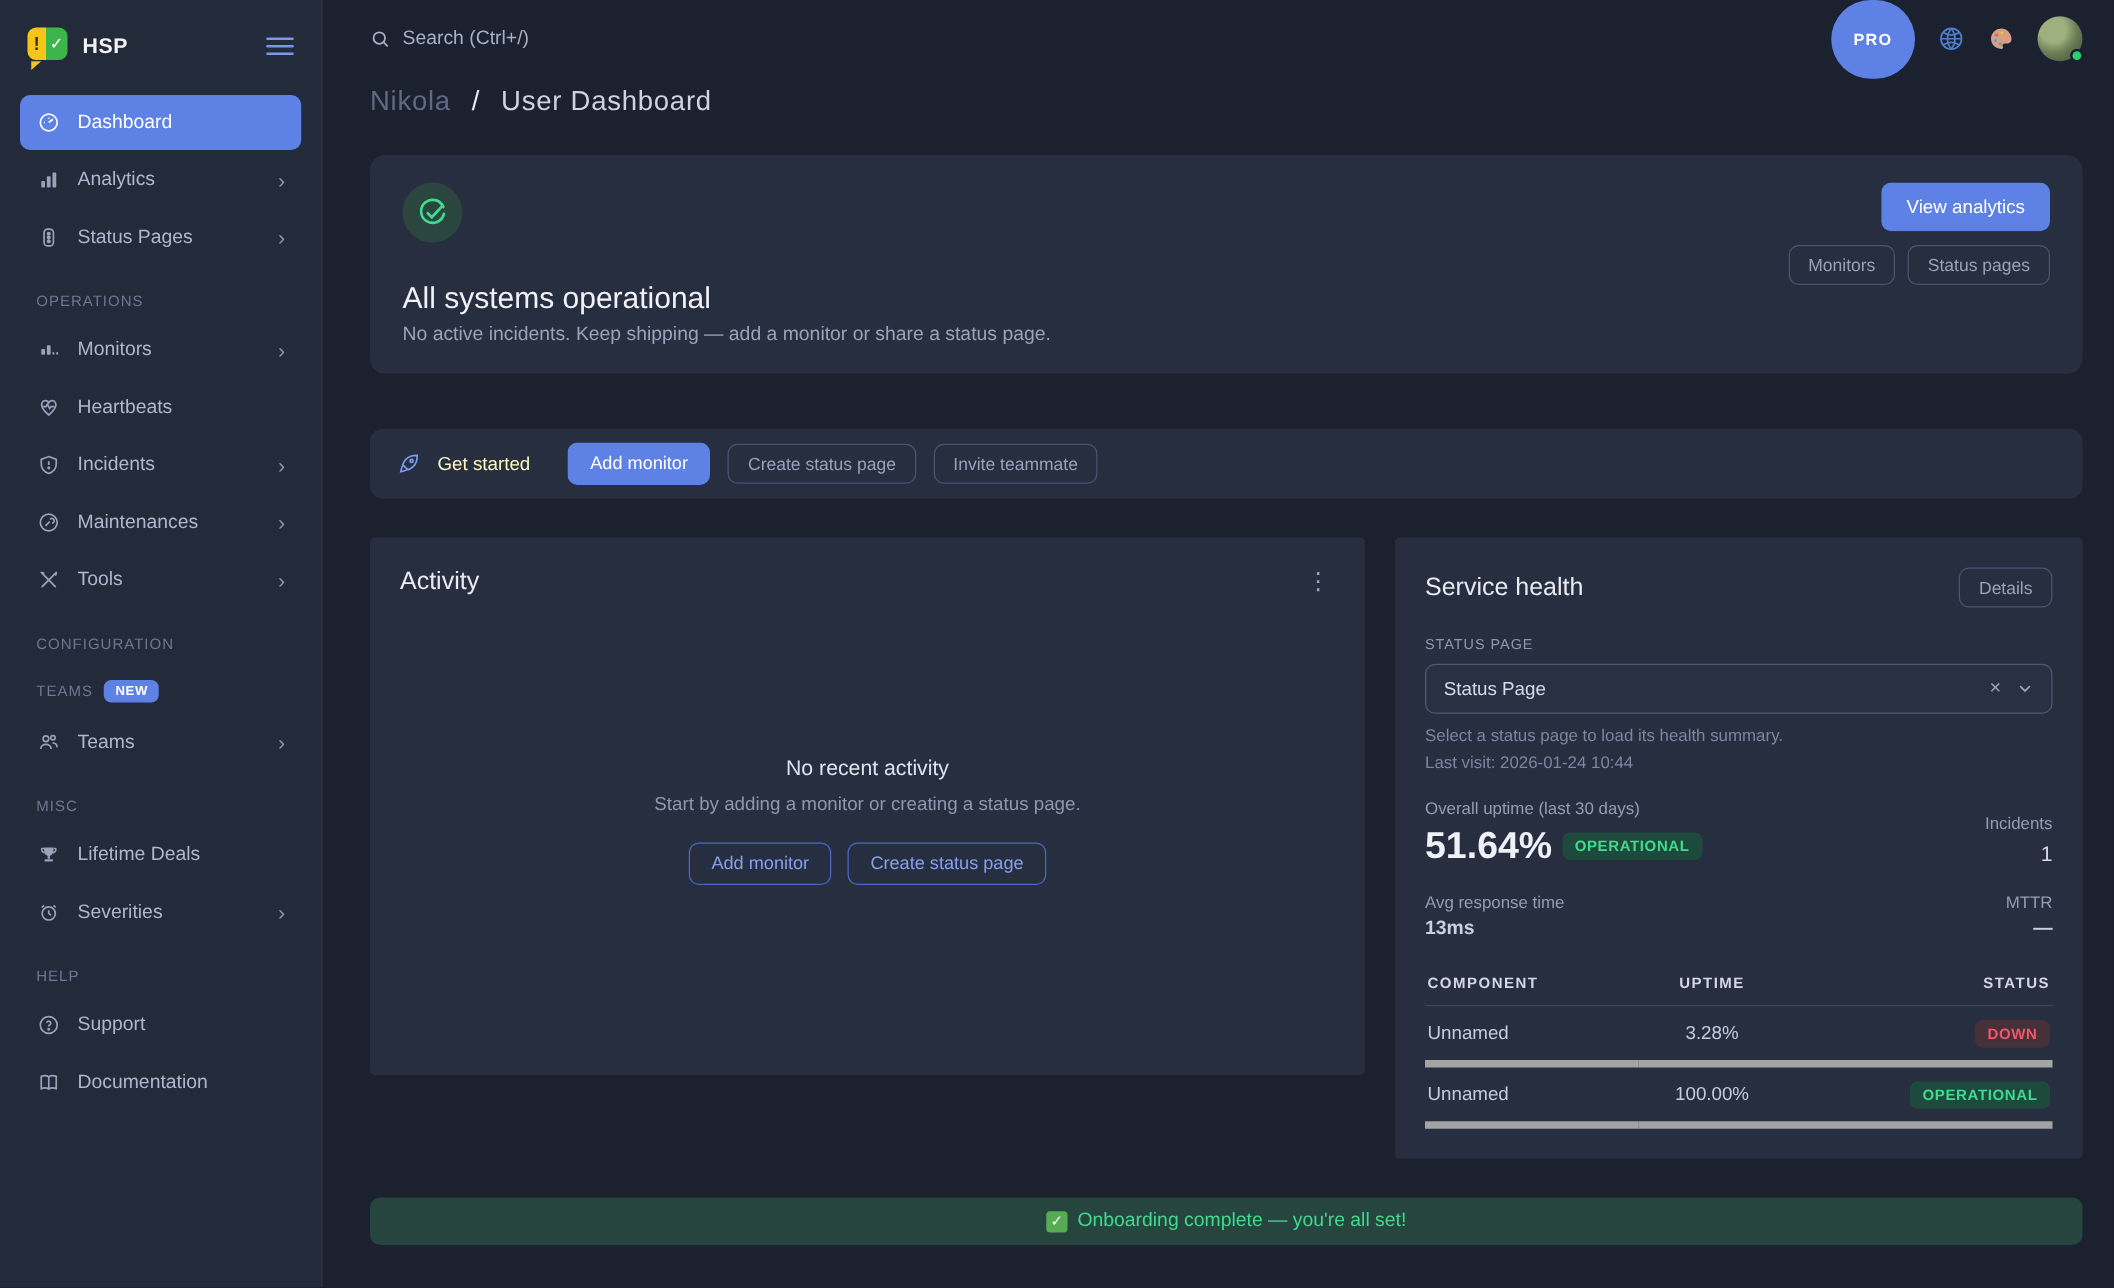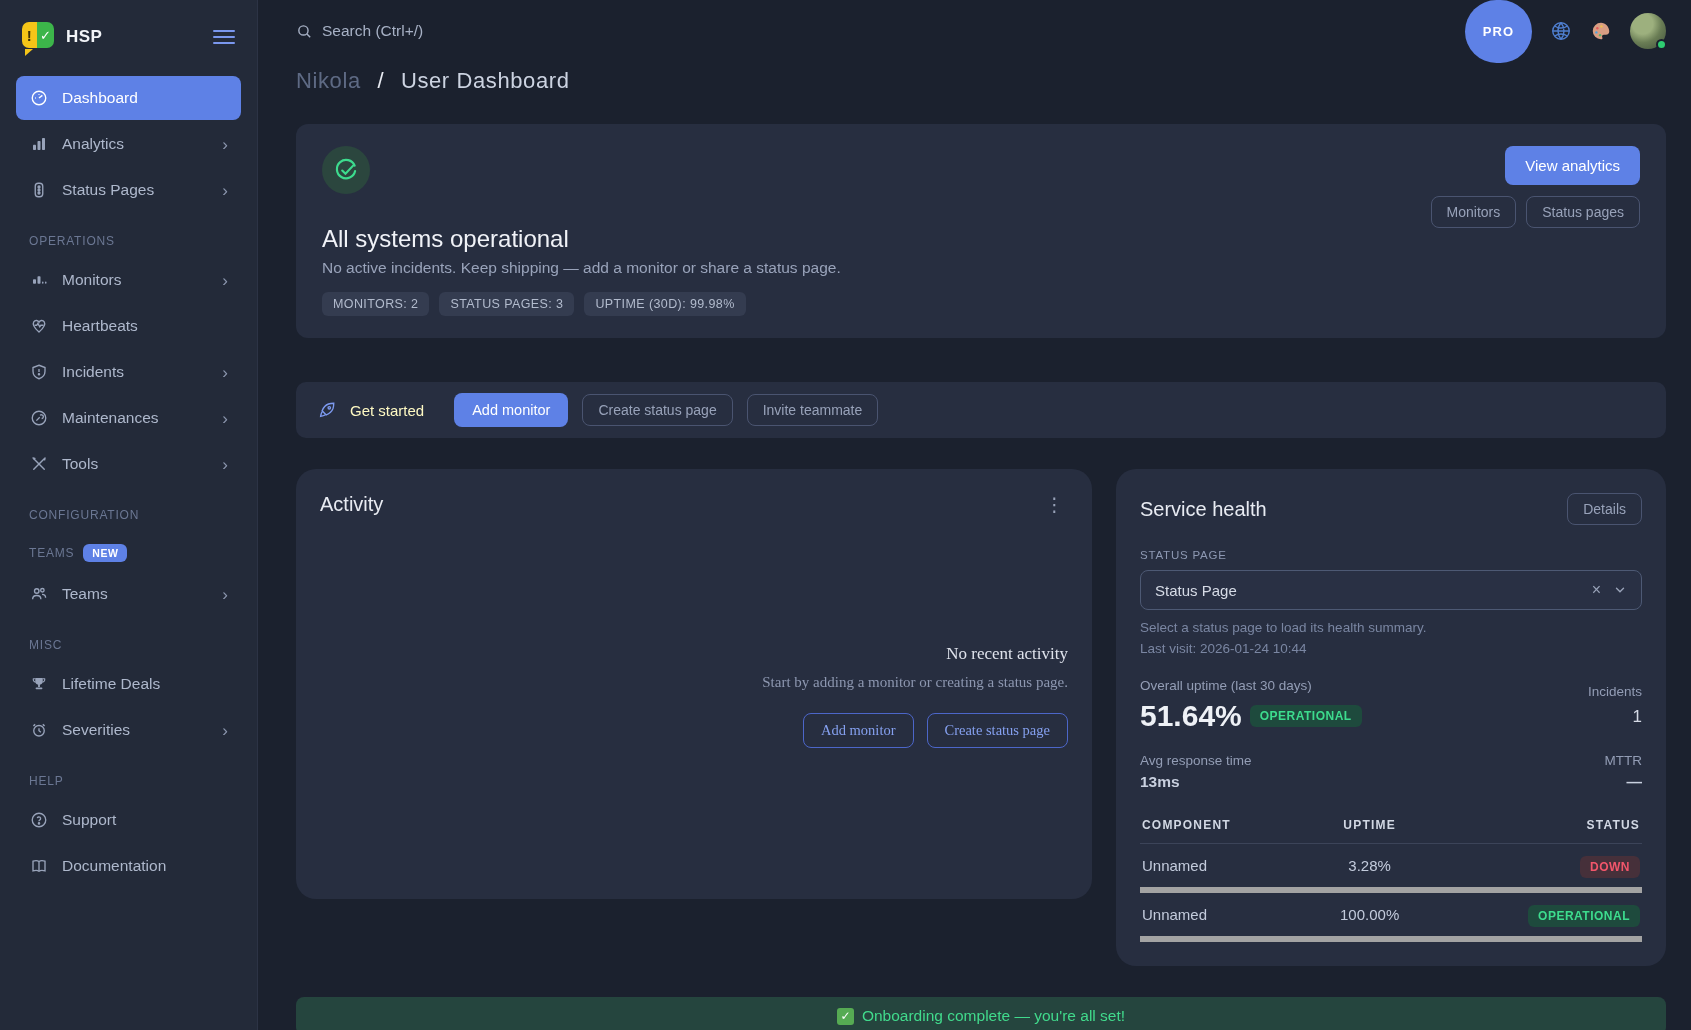--- a/index.html
+++ b/index.html
@@ -72,39 +72,39 @@
   .btn-outline-blue { background:transparent; color:#85a0ef; border:1px solid #4c66c9; padding:8px 17px; font-size:14.5px; }
   .hero-right .row { display:flex; gap:10px; }
   
   .getstarted { margin-top:44px; background:#272e40; border-radius:10px; padding:11px 22px;
     display:flex; align-items:center; gap:14px; }
   .getstarted .gs-label { color:#fef9c3; font-size:15px; margin-right:16px; }
   .gs-rocket { color:#7d9af0; display:flex; }
   .btn-sm-primary { background:#5e81e6; color:#fff; padding:8px 17px; font-size:14.5px; }
   
   .cards { margin-top:31px; display:grid; grid-template-columns:1fr 550px; gap:24px; align-items:start; }
-  .card { background:#272e40; border-radius:20px; padding:24px; }
+  .card { background:#272e40; border-radius:4px; padding:24px; }
   .card-head { display:flex; align-items:center; justify-content:space-between; }
   .card-title { font-size:20px; font-weight:500; color:#e8ebf2; }
   .kebab { color:#98a2b8; font-size:19px; cursor:pointer; line-height:1; padding:0 4px; }
   .activity-card { min-height:430px; display:flex; flex-direction:column; }
-  .empty-state { flex:1; display:flex; flex-direction:column; align-items:flex-end; justify-content:center; gap:0;font-family:Liberation Serif, serif; }
+  .empty-state { flex:1; display:flex; flex-direction:column; align-items:center; justify-content:center; gap:0; }
   .empty-title { font-size:17px; color:#dfe3ec; }
   .empty-sub { margin-top:10px; font-size:15px; color:#8d97b0; }
   .empty-actions { margin-top:22px; display:flex; gap:13px; }
   
   .sh-label { margin-top:24px; font-size:11.5px; letter-spacing:.8px; color:#8d98b2; }
   .sh-select { margin-top:9px; height:40px; border:1px solid #4d5974; border-radius:8px;
     background:#293044; display:flex; align-items:center; padding:0 14px; cursor:pointer; }
   .sh-select .val { flex:1; font-size:15px; color:#d6dbe6; }
   .sh-select .clear { color:#99a3b9; font-size:16px; margin-right:12px; cursor:pointer; }
   .sh-select .caret { color:#99a3b9; display:flex; }
   .sh-helper { margin-top:10px; font-size:13.5px; color:#7a86a2; }
   .sh-lastvisit { margin-top:6px; font-size:13.5px; color:#7a86a2; }
-  .stat-grid { margin-top:22px; display:flex; justify-content:space-between; align-items:center; }
+  .stat-grid { margin-top:22px; display:flex; justify-content:space-between; align-items:flex-end; }
   .stat-label { font-size:13.5px; color:#939db5; }
   .stat-value-row { margin-top:6px; display:flex; align-items:center; gap:8px; }
   .big-number { font-size:30px; font-weight:bold; color:#eef1f6; }
   .badge { font-size:12px; font-weight:bold; letter-spacing:.5px; padding:4px 10px; border-radius:6px; }
   .badge-operational { background:#1e4a3d; color:#3ddc8e; }
   .badge-down { background:#46303a; color:#f2566b; }
   .stat-right { text-align:right; }
   .stat-right .num { margin-top:8px; font-size:17px; color:#d5dae6; }
   .stat-row2 { margin-top:20px; display:flex; justify-content:space-between; }
   .stat-row2 .sub { margin-top:5px; font-size:15.5px; font-weight:bold; color:#c9d0df; }
@@ -348,25 +348,20 @@
     <div class="hero-left">
       <div class="hero-check">
         <svg width="26" height="26" viewBox="0 0 24 24" fill="none" stroke="currentColor" stroke-width="2" stroke-linecap="round">
             <path d="M20 8 A 8.5 8.5 0 1 0 20.4 13"></path>
             <path d="M8.5 12.5 L11.5 15.5 L19 7.5"></path>
           </svg>
       </div>
       <div>
         <div class="hero-title">All systems operational</div>
         <div class="hero-sub">No active incidents. Keep shipping — add a monitor or share a status page.</div>
-        <div class="chip-row">
-          <span class="chip">MONITORS: 2</span>
-          <span class="chip">STATUS PAGES: 3</span>
-          <span class="chip">UPTIME (30D): 99.98%</span>
-        </div>
       </div>
     </div>
     <div class="hero-right">
       <button class="btn btn-primary">View analytics</button>
       <div class="row">
         <button class="btn btn-outline">Monitors</button>
         <button class="btn btn-outline">Status pages</button>
       </div>
     </div>
   </section>

